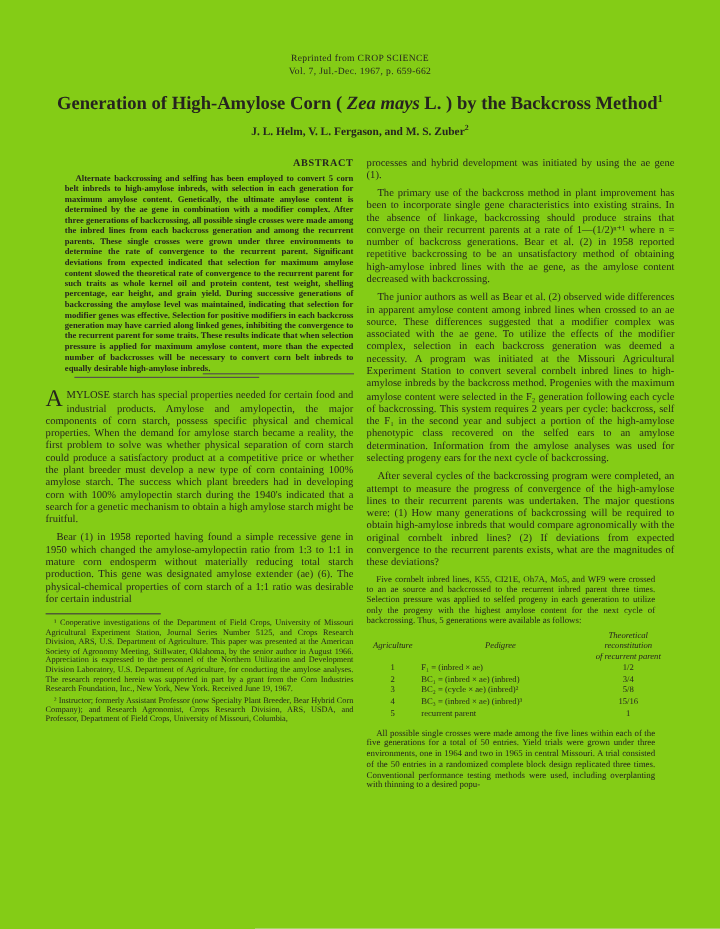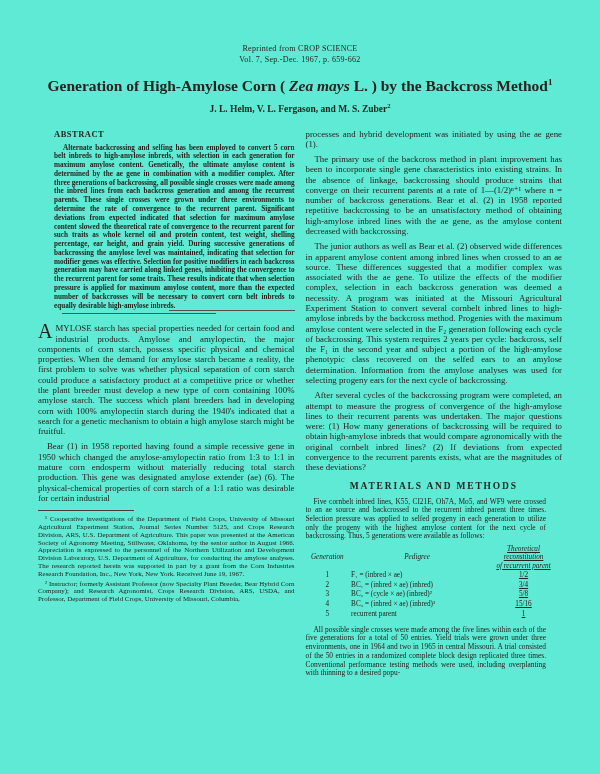--- a/index.html
+++ b/index.html
@@ -1,60 +1,60 @@
 <!DOCTYPE html>
 <html><head>
 <meta charset="utf-8">
 <style>
   html,body { margin:0; padding:0; background:#e8e8e6; }
   .page {
-    width:600px; height:774px; margin:0 auto; background:#5eead4;
+    width:600px; height:774px; margin:0 auto; background:#84cc16;
     box-sizing:border-box; padding:44px 38px 0 38px; position:relative; overflow:hidden;
     font-family:"Liberation Serif","DejaVu Serif",serif; color:#26241f;
   }
   .reprint-header { text-align:center; font-size:8px; line-height:1.35; letter-spacing:.3px; }
   .title { text-align:center; font-size:15.5px; font-weight:bold; margin:11px 0 0 0; line-height:1.2; }
   .title .sp { font-style:italic; }
   .title sup { font-size:9px; }
   .authors { text-align:center; font-size:9.5px; font-weight:bold; margin-top:7px; }
   .authors sup { font-size:6.5px; }
   .columns { display:flex; gap:11px; margin-top:14px; }
   .col { flex:1; min-width:0; }
   .abstract { padding-left:16px; }
-  .abstract-heading { text-align:left; font-weight:bold; font-size:8.5px; margin-bottom:5px; letter-spacing:.5px; }
+  .abstract-heading { text-align:right; font-weight:bold; font-size:8.5px; margin-bottom:5px; letter-spacing:.5px; }
   .abstract-body { font-size:7.2px; font-weight:bold; line-height:1.22; text-align:justify; text-indent:9px; margin:0; }
   .index-words { margin-top:5px; padding-left:8px; font-size:7.4px; font-weight:bold; }
   .index-rule-top { border-top:1px solid #55524c; width:52%; margin:0 0 2px auto; height:0; }
   .index-rule-bottom { border-top:1px solid #55524c; width:64%; margin:2px 0 0 8px; height:0; }
   .index-words i { font-style:italic; }
   .body { font-size:8.8px; line-height:1.17; text-align:justify; margin:0 0 5px 0; }
   .indent { text-indent:9px; }
   .dropcap-para { margin-top:9px; }
   .dropcap { float:left; font-size:20px; line-height:16px; padding-right:3px; }
   .footnote-rule { width:96px; border-top:1px solid #44423d; margin:7px 0 4px 0; height:0; }
   .footnote { font-size:6.9px; line-height:1.13; text-align:justify; margin:0 0 2px 0; text-indent:7px; }
   .section-heading { text-align:center; font-size:9.5px; font-weight:bold; letter-spacing:1.8px; margin:8px 0 7px 0; }
   .small { font-size:7.4px; line-height:1.18; text-align:justify; margin:0 16px 4px 0; }
   .small.indent { text-indent:8px; }
   .gen-table { width:100%; border-collapse:collapse; font-size:7.2px; margin:3px 0 6px 0; }
   .gen-table th { font-style:italic; font-weight:normal; text-align:center; padding:0 2px 1px 2px; line-height:1.15; }
   .gen-table td { padding:0 2px; line-height:1.35; }
   .c-gen { width:17%; text-align:center; }
   .c-ped { width:53%; text-align:left; }
-  .c-rec { width:30%; text-align:center;text-decoration:underline; }
+  .c-rec { width:30%; text-align:center; }
   .page-number { position:absolute; bottom:26px; left:0; right:0; text-align:center; font-size:9px; }
 </style>
 </head>
 <body>
 
 <div class="page">
 
   <div class="reprint-header">
     <div>Reprinted from CROP SCIENCE</div>
-    <div>Vol. 7, Sep.-Dec. 1967, p. 659-662</div>
+    <div>Vol. 7, Jul.-Dec. 1967, p. 659-662</div>
   </div>
 
   <h1 class="title"><span>Generation of High-Amylose Corn ( </span><span class="sp">Zea mays</span><span> L. ) by the Backcross Method</span><sup>1</sup></h1>
 
   <div class="authors"><span>J. L. Helm, V. L. Fergason, and M. S. Zuber</span><sup>2</sup></div>
 
   <div class="columns">
 
     <div class="col">
       <div class="abstract">
@@ -71,28 +71,27 @@
       <p class="footnote">¹ Cooperative investigations of the Department of Field Crops, University of Missouri Agricultural Experiment Station, Journal Series Number 5125, and Crops Research Division, ARS, U.S. Department of Agriculture. This paper was presented at the American Society of Agronomy Meeting, Stillwater, Oklahoma, by the senior author in August 1966. Appreciation is expressed to the personnel of the Northern Utilization and Development Division Laboratory, U.S. Department of Agriculture, for conducting the amylose analyses. The research reported herein was supported in part by a grant from the Corn Industries Research Foundation, Inc., New York, New York. Received June 19, 1967.</p>
       <p class="footnote">² Instructor; formerly Assistant Professor (now Specialty Plant Breeder, Bear Hybrid Corn Company); and Research Agronomist, Crops Research Division, ARS, USDA, and Professor, Department of Field Crops, University of Missouri, Columbia,</p>
     </div>
 
     <div class="col">
       <p class="body">processes and hybrid development was initiated by using the ae gene (1).</p>
       <p class="body indent">The primary use of the backcross method in plant improvement has been to incorporate single gene characteristics into existing strains. In the absence of linkage, backcrossing should produce strains that converge on their recurrent parents at a rate of 1—(1/2)ⁿ⁺¹ where n = number of backcross generations. Bear et al. (2) in 1958 reported repetitive backcrossing to be an unsatisfactory method of obtaining high-amylose inbred lines with the ae gene, as the amylose content decreased with backcrossing.</p>
       <p class="body indent">The junior authors as well as Bear et al. (2) observed wide differences in apparent amylose content among inbred lines when crossed to an ae source. These differences suggested that a modifier complex was associated with the ae gene. To utilize the effects of the modifier complex, selection in each backcross generation was deemed a necessity. A program was initiated at the Missouri Agricultural Experiment Station to convert several cornbelt inbred lines to high-amylose inbreds by the backcross method. Progenies with the maximum amylose content were selected in the F₂ generation following each cycle of backcrossing. This system requires 2 years per cycle: backcross, self the F₁ in the second year and subject a portion of the high-amylose phenotypic class recovered on the selfed ears to an amylose determination. Information from the amylose analyses was used for selecting progeny ears for the next cycle of backcrossing.</p>
       <p class="body indent">After several cycles of the backcrossing program were completed, an attempt to measure the progress of convergence of the high-amylose lines to their recurrent parents was undertaken. The major questions were: (1) How many generations of backcrossing will be required to obtain high-amylose inbreds that would compare agronomically with the original cornbelt inbred lines? (2) If deviations from expected convergence to the recurrent parents exists, what are the magnitudes of these deviations?</p>
 
-      <h2 class="section-heading">MATERIALS AND METHODS</h2>
 
       <p class="small indent">Five cornbelt inbred lines, K55, CI21E, Oh7A, Mo5, and WF9 were crossed to an ae source and backcrossed to the recurrent inbred parent three times. Selection pressure was applied to selfed progeny in each generation to utilize only the progeny with the highest amylose content for the next cycle of backcrossing. Thus, 5 generations were available as follows:</p>
 
       <table class="gen-table">
         <thead>
           <tr>
-            <th class="c-gen">Generation</th>
+            <th class="c-gen">Agriculture</th>
             <th class="c-ped">Pedigree</th>
             <th class="c-rec"><span>Theoretical reconstitution</span><br><span>of recurrent parent</span></th>
           </tr>
         </thead>
         <tbody>
           <tr>
             <td class="c-gen">1</td>
             <td class="c-ped">F₁ = (inbred × ae)</td>
             <td class="c-rec">1/2</td>
           </tr>

